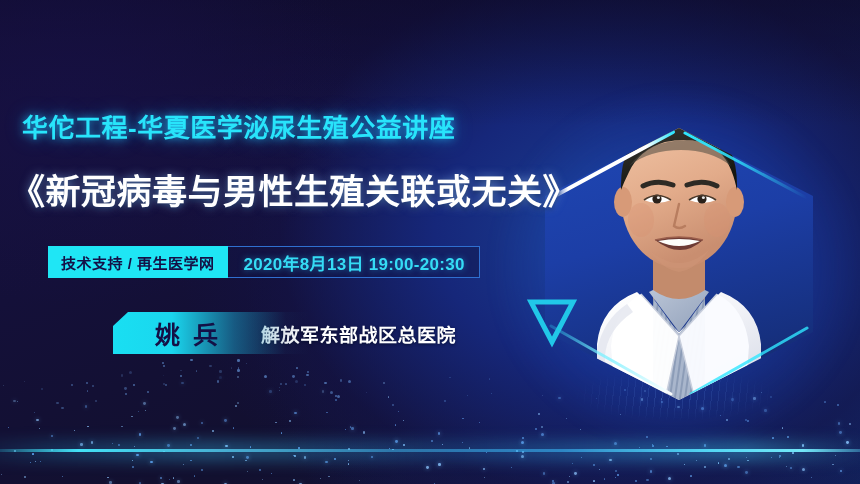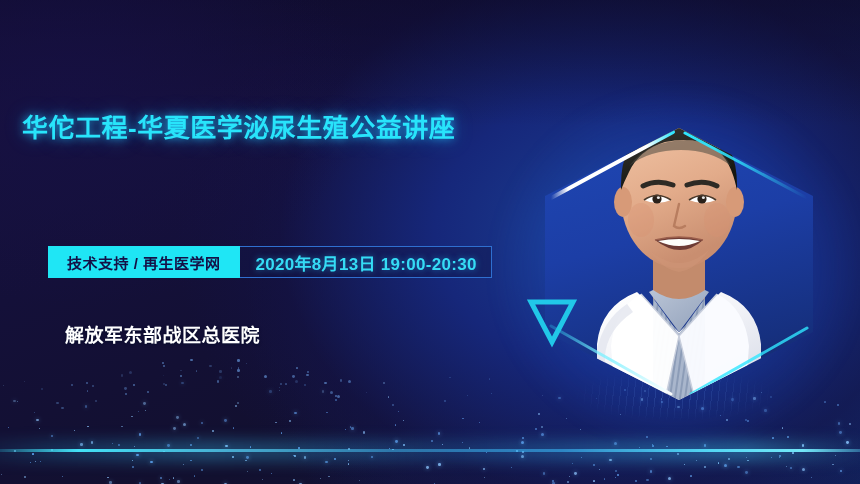--- a/index.html
+++ b/index.html
@@ -184,21 +184,21 @@
     position: absolute;
     left: 48px;
     top: 246px;
     display: flex;
     align-items: stretch;
     height: 32px;
   }
   .info-chip {
     display: flex;
     align-items: center;
-    padding: 0 19px;
+    padding: 0 13px;
     background: #1fe6f5;
     color: #141046;
     font-size: 15px;
     font-weight: 700;
     letter-spacing: 0.5px;
     white-space: nowrap;
   }
   .info-date {
     display: flex;
     align-items: center;
@@ -669,23 +669,27 @@
       <line x1="262" y1="200" x2="146" y2="266" stroke="#2fe6ff" stroke-width="3" stroke-opacity="0.8" stroke-linecap="round"></line>
     </svg>
 
     <svg class="hex-arrow" viewBox="0 0 52 52">
       <path d="M4 6 L46 6 L25 46 Z" fill="none" stroke="#21c8e8" stroke-width="5" stroke-linejoin="miter"></path>
     </svg>
   </div>
 
   <div class="title-main">华佗工程-华夏医学泌尿生殖公益讲座</div>
 
+  <div class="title-sub">《新冠病毒与男性生殖关联或无关》</div>
 
   <div class="info-bar">
     <div class="info-chip">技术支持 / 再生医学网</div>
     <div class="info-date">2020年8月13日  19:00-20:30</div>
   </div>
 
   <div class="speaker-row">
+    <div class="speaker-banner">
+      <span class="speaker-name">姚 兵</span>
+    </div>
     <div class="speaker-org">解放军东部战区总医院</div>
   </div>
 
 </div>
 
 </body></html>

